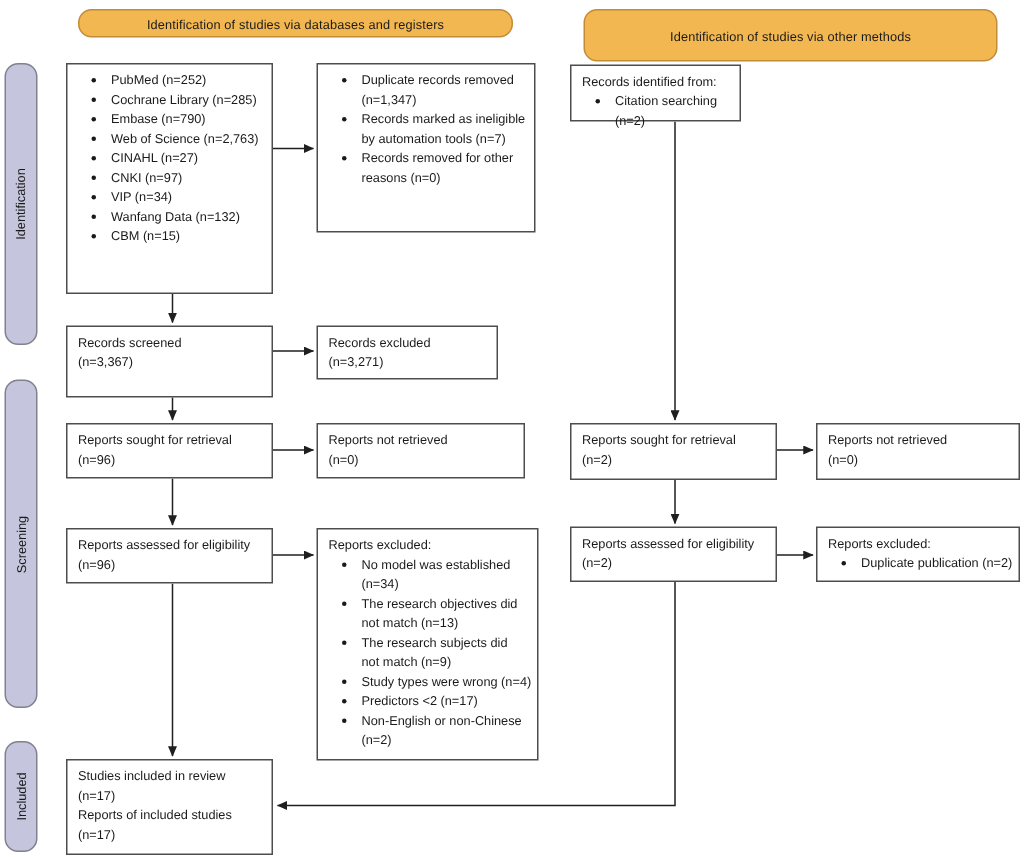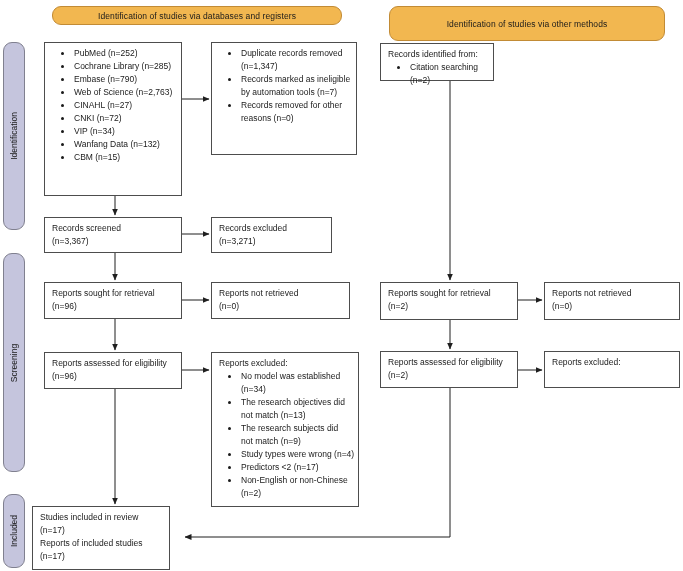--- a/index.html
+++ b/index.html
@@ -79,39 +79,39 @@
     <span>Included</span>
   </div>
 
   <div class="box" style="left:44px;top:42px;width:138px;height:154px">
     <ul>
       <li>PubMed (n=252)</li>
       <li>Cochrane Library (n=285)</li>
       <li>Embase (n=790)</li>
       <li>Web of Science (n=2,763)</li>
       <li>CINAHL (n=27)</li>
-      <li>CNKI (n=72)</li>
+      <li>CNKI (n=97)</li>
       <li>VIP (n=34)</li>
       <li>Wanfang Data (n=132)</li>
       <li>CBM (n=15)</li>
     </ul>
   </div>
 
   <div class="box" style="left:211px;top:42px;width:146px;height:113px">
     <ul>
       <li>Duplicate records removed
 (n=1,347)</li>
       <li>Records marked as ineligible
 by automation tools (n=7)</li>
       <li>Records removed for other
 reasons (n=0)</li>
     </ul>
   </div>
 
-  <div class="box" style="left:44px;top:217px;width:138px;height:36px">
+  <div class="box" style="left:44px;top:217px;width:138px;height:48px">
     <div class="t">Records screened
 (n=3,367)</div>
   </div>
 
   <div class="box" style="left:211px;top:217px;width:121px;height:36px">
     <div class="t">Records excluded
 (n=3,271)</div>
   </div>
 
   <div class="box" style="left:44px;top:282px;width:138px;height:37px">
@@ -138,21 +138,21 @@
 not match (n=13)</li>
       <li>The research subjects did
 not match (n=9)</li>
       <li>Study types were wrong (n=4)</li>
       <li>Predictors &lt;2 (n=17)</li>
       <li>Non-English or non-Chinese
 (n=2)</li>
     </ul>
   </div>
 
-  <div class="box" style="left:32px;top:506px;width:138px;height:64px">
+  <div class="box" style="left:44px;top:506px;width:138px;height:64px">
     <div class="t">Studies included in review
 (n=17)
 Reports of included studies
 (n=17)</div>
   </div>
 
   <div class="box" style="left:380px;top:43px;width:114px;height:38px">
     <div class="t">Records identified from:</div>
     <ul>
       <li>Citation searching (n=2)</li>
@@ -169,15 +169,18 @@
 (n=0)</div>
   </div>
 
   <div class="box" style="left:380px;top:351px;width:138px;height:37px">
     <div class="t">Reports assessed for eligibility
 (n=2)</div>
   </div>
 
   <div class="box" style="left:544px;top:351px;width:136px;height:37px">
     <div class="t">Reports excluded:</div>
+    <ul>
+      <li>Duplicate publication (n=2)</li>
+    </ul>
   </div>
 
 </div>
 
 </body></html>

